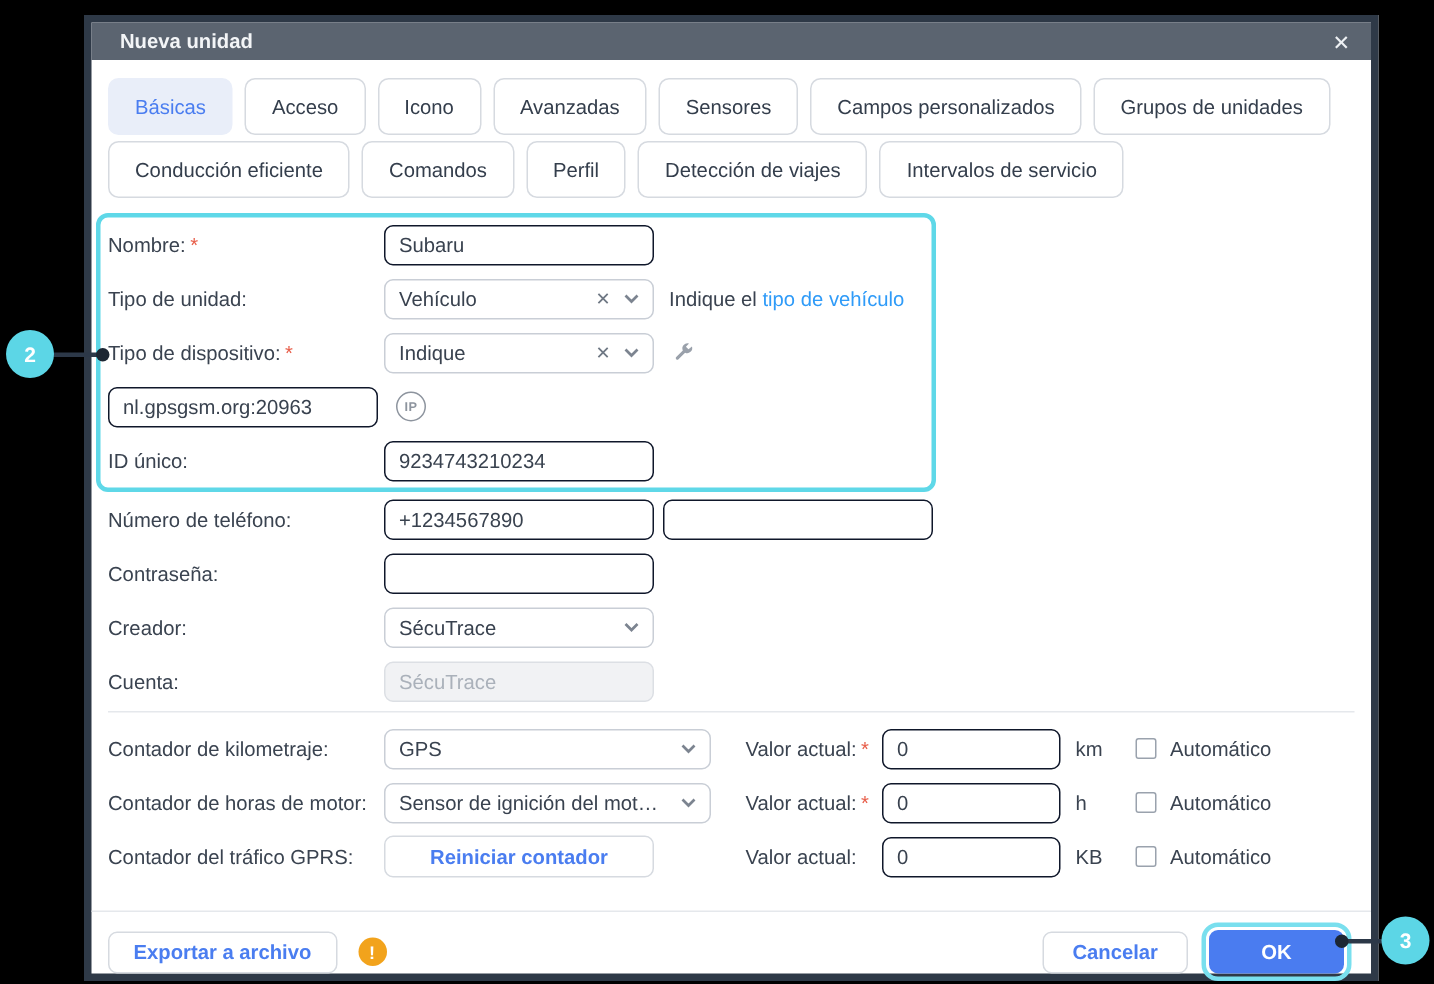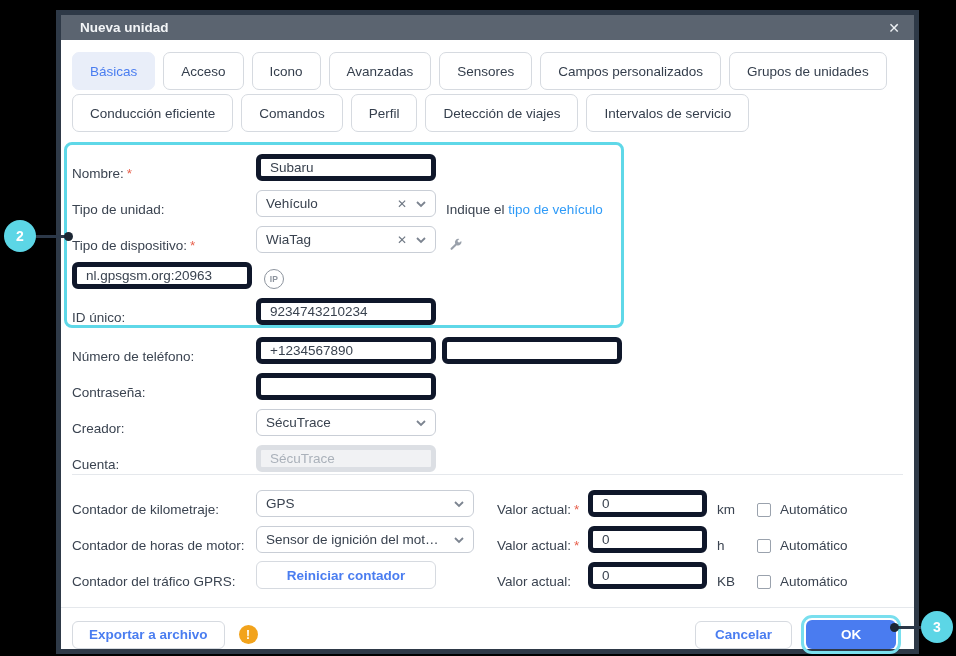--- a/index.html
+++ b/index.html
@@ -30,29 +30,29 @@
   .tab {
     height: 38px; display: flex; align-items: center;
     padding: 0 17px; background: #fff;
     border: 1px solid #d6dae0; border-radius: 7px;
     font-size: 13.5px; font-weight: 400; color: #343e4c;
     cursor: pointer; white-space: nowrap;
   }
   .tab.active { background: #e9eef9; border-color: #e9eef9; color: #4a7df0; }
   
   .form { margin-left: -8px; margin-top: 10px; font-size: 13.5px; color: #3a4350; }
-  .row { height: 36px; display: flex; align-items: flex-end; padding-left: 8px; }
+  .row { height: 36px; display: flex; align-items: center; padding-left: 8px; }
   .row label { width: 184px; flex: 0 0 184px; color: #3a4350; }
   .req { color: #e8604c; margin-left: 3px; }
   .hl-box { border: 3px solid #5fd8e8; border-radius: 8px; width: 560px; }
   .hl-box .row { padding-left: 5px; }
   .hl-box .row label { width: 184px; flex: 0 0 184px; }
   input.txt {
     width: 180px; height: 27px;
-    border: 5px solid #0f172a; border-radius: 6px;
+    border: 1px solid #0f172a; border-radius: 6px;
     padding: 0 9px; font-size: 13.5px; color: #39424f;
     font-family: "Liberation Sans", sans-serif; outline: none; background: #fff;
   }
   input.txt:disabled, input.txt.disabled { background: #f1f2f4; color: #aab1ba; border-color: #dcdfe4; }
   .select {
     width: 180px; height: 27px;
     border: 1px solid #c9ced6; border-radius: 6px;
     display: flex; align-items: center; padding: 0 8px 0 9px;
     color: #39424f; cursor: pointer; background: #fff;
   }
@@ -163,21 +163,21 @@
                 <svg width="12" height="8" viewBox="0 0 12 8">
                   <path d="M2 2 L6 6 L10 2" stroke="#7c8490" stroke-width="1.8" fill="none"></path>
                 </svg>
               </span>
           </div>
           <span class="hint"><span>Indique el </span><a>tipo de vehículo</a></span>
         </div>
         <div class="row">
           <label><span>Tipo de dispositivo:</span><span class="req">*</span></label>
           <div class="select">
-            <span class="val">WiaTag</span>
+            <span class="val">Indique</span>
             <span class="clear">✕</span>
             <span class="chev">
                 <svg width="12" height="8" viewBox="0 0 12 8">
                   <path d="M2 2 L6 6 L10 2" stroke="#7c8490" stroke-width="1.8" fill="none"></path>
                 </svg>
               </span>
           </div>
           <span class="tool-icon">
               <svg width="15" height="15" viewBox="0 0 16 16">
                 <path d="M14.2 3.2a3.6 3.6 0 0 1-4.9 4.4L4.6 12.3a1.1 1.1 0 0 1-1.6-1.6l4.7-4.7a3.6 3.6 0 0 1 4.4-4.9L9.9 3.3l1.8 1.8 2.5-1.9z" fill="#9aa1ab"></path>

